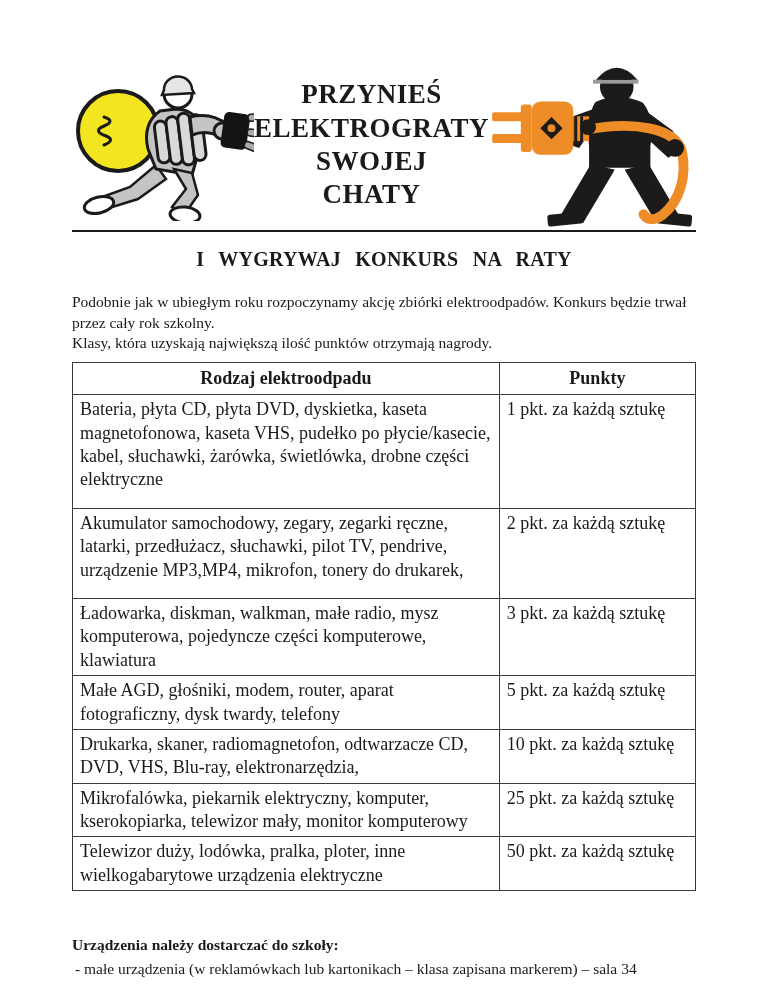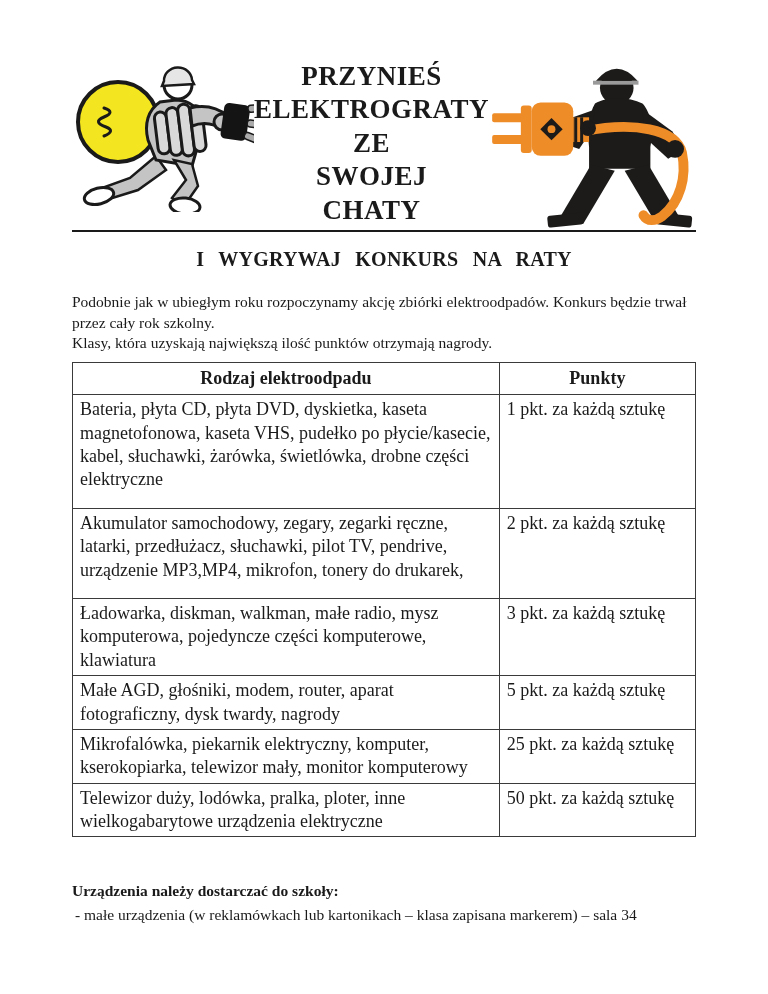--- a/index.html
+++ b/index.html
@@ -4,21 +4,21 @@
 <style>
   * { box-sizing: border-box; }
   html,body { margin:0; padding:0; }
   body {
     width:768px; height:994px; background:#ffffff; overflow:hidden;
     font-family:"Liberation Serif", serif; color:#1a1a1a;
   }
   .page { padding:56px 72px 0 72px; }
 
   
-  .header { display:flex; align-items:flex-start; height:174px; }
+  .header { display:flex; align-items:center; height:174px; }
   .clip-left { width:182px; height:152px; flex:0 0 auto; margin-top:4px; }
   .clip-right { width:212px; height:176px; flex:0 0 auto; }
   .clip-left svg, .clip-right svg { width:100%; height:100%; display:block; }
   .title-block {
     flex:1 1 auto; text-align:center; font-weight:bold;
     font-size:27px; line-height:1.24; padding-top:4px; letter-spacing:0.5px;
   }
   .rule { height:2px; background:#1a1a1a; margin-top:0px; }
 
   
@@ -90,21 +90,20 @@
         </g>
 
         <path d="M102 100 L114 120 L100 138 L112 146 L126 126 L120 104 Z" fill="#c4c4c4" stroke="#1a1a1a" stroke-width="2.5"></path>
         <ellipse cx="113" cy="146" rx="15" ry="8" fill="#ffffff" stroke="#1a1a1a" stroke-width="3" transform="rotate(6 113 146)"></ellipse>
       </svg>
     </div>
 
     <div class="title-block">
       <div>PRZYNIEŚ</div>
       <div>ELEKTROGRATY</div>
-      <div>ZE</div>
       <div>SWOJEJ</div>
       <div>CHATY</div>
     </div>
 
     <div class="clip-right">
       <svg viewBox="0 0 212 178" xmlns="http://www.w3.org/2000/svg">
 
         <circle cx="128" cy="32" r="17" fill="#1c1b1a"></circle>
         <rect x="104" y="25" width="46" height="4" fill="#9a9a9a"></rect>
         <path d="M107 25 q21 -24 42 0 z" fill="#1c1b1a"></path>
@@ -163,22 +162,26 @@
       </tr>
       <tr class="pad-row-sm">
         <td>Akumulator samochodowy, zegary, zegarki ręczne, latarki, przedłużacz, słuchawki, pilot TV, pendrive, urządzenie MP3,MP4, mikrofon, tonery do drukarek,</td>
         <td class="points-cell">2 pkt. za każdą sztukę</td>
       </tr>
       <tr>
         <td>Ładowarka, diskman, walkman, małe radio, mysz komputerowa, pojedyncze części komputerowe, klawiatura</td>
         <td class="points-cell">3 pkt. za każdą sztukę</td>
       </tr>
       <tr>
-        <td>Małe AGD, głośniki, modem, router, aparat fotograficzny, dysk twardy, nagrody</td>
+        <td>Małe AGD, głośniki, modem, router, aparat fotograficzny, dysk twardy, telefony</td>
         <td class="points-cell">5 pkt. za każdą sztukę</td>
+      </tr>
+      <tr>
+        <td>Drukarka, skaner, radiomagnetofon, odtwarzacze CD, DVD, VHS, Blu-ray, elektronarzędzia,</td>
+        <td class="points-cell">10 pkt. za każdą sztukę</td>
       </tr>
       <tr>
         <td>Mikrofalówka, piekarnik elektryczny, komputer, kserokopiarka, telewizor mały, monitor komputerowy</td>
         <td class="points-cell">25 pkt. za każdą sztukę</td>
       </tr>
       <tr class="last">
         <td>Telewizor duży, lodówka, pralka, ploter, inne wielkogabarytowe urządzenia elektryczne</td>
         <td class="points-cell">50 pkt. za każdą sztukę</td>
       </tr>
     </tbody>

